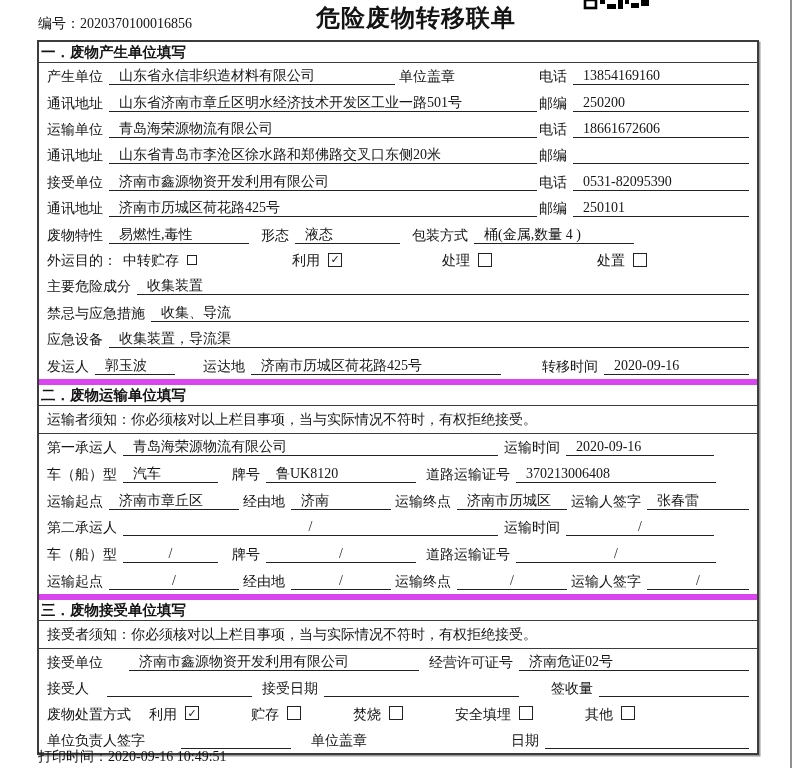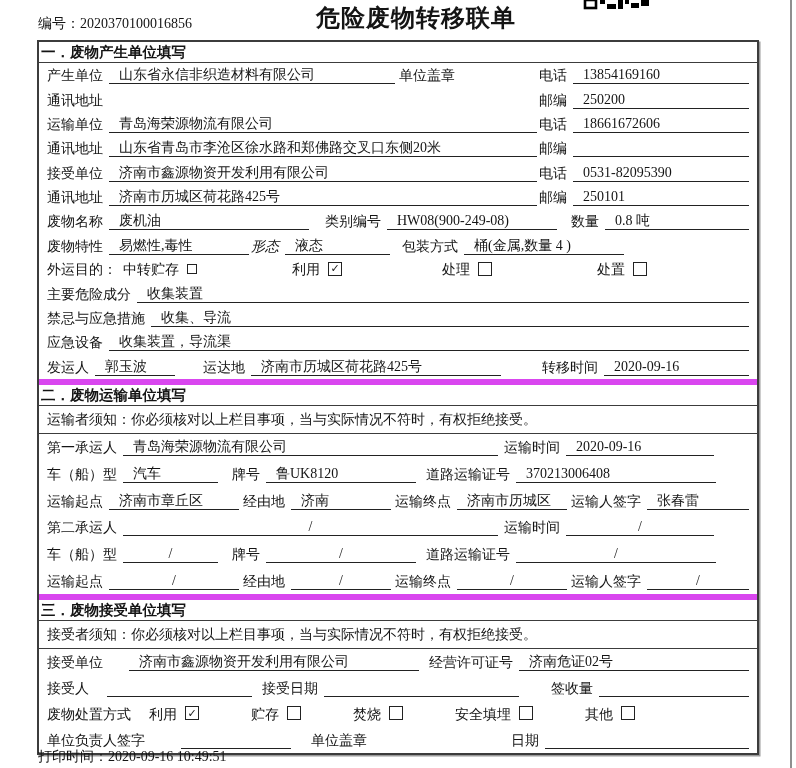--- a/index.html
+++ b/index.html
@@ -68,20 +68,21 @@
           <div class="row">
             <span class="lbl">产生单位</span>
             <span class="val" style="width: 286px;">山东省永信非织造材料有限公司</span>
             <span class="txt">单位盖章</span>
             <span class="sp"></span>
             <span class="lbl">电话</span>
             <span class="val" style="width: 176px;">13854169160</span>
           </div>
           <div class="row">
             <span class="lbl">通讯地址</span>
+            <span class="val" style="width: 428px;">山东省济南市章丘区明水经济技术开发区工业一路501号</span>
             <span class="sp"></span>
             <span class="lbl">邮编</span>
             <span class="val" style="width: 176px;">250200</span>
           </div>
           <div class="row">
             <span class="lbl">运输单位</span>
             <span class="val" style="width: 428px;">青岛海荣源物流有限公司</span>
             <span class="sp"></span>
             <span class="lbl">电话</span>
             <span class="val" style="width: 176px;">18661672606</span>
@@ -101,31 +102,23 @@
             <span class="val" style="width: 176px;">0531-82095390</span>
           </div>
           <div class="row">
             <span class="lbl">通讯地址</span>
             <span class="val" style="width: 428px;">济南市历城区荷花路425号</span>
             <span class="sp"></span>
             <span class="lbl">邮编</span>
             <span class="val" style="width: 176px;">250101</span>
           </div>
           <div class="row">
-            <span class="lbl">废物名称</span>
-            <span class="val" style="width: 200px;">废机油</span>
-            <span class="lbl" style="margin-left: 16px;">类别编号</span>
-            <span class="val" style="width: 170px;">HW08(900-249-08)</span>
-            <span class="lbl" style="margin-left: 14px;">数量</span>
-            <span class="val" style="flex: 1 1 0px; min-width: 0px;">0.8 吨</span>
-          </div>
-          <div class="row">
             <span class="lbl">废物特性</span>
             <span class="val" style="width: 140px;">易燃性,毒性</span>
-            <span class="lbl" style="margin-left: 2px; font-style: italic;">形态</span>
+            <span class="lbl" style="margin-left: 12px;">形态</span>
             <span class="val" style="width: 105px;">液态</span>
             <span class="lbl" style="margin-left: 12px;">包装方式</span>
             <span class="val" style="width: 160px;">桶(金属,数量 4 )</span>
           </div>
           <div class="row">
             <span class="lbl">外运目的：</span>
             <span class="chk">
               <span class="chklbl">中转贮存</span>
               <span class="box sm"></span>
             </span>

